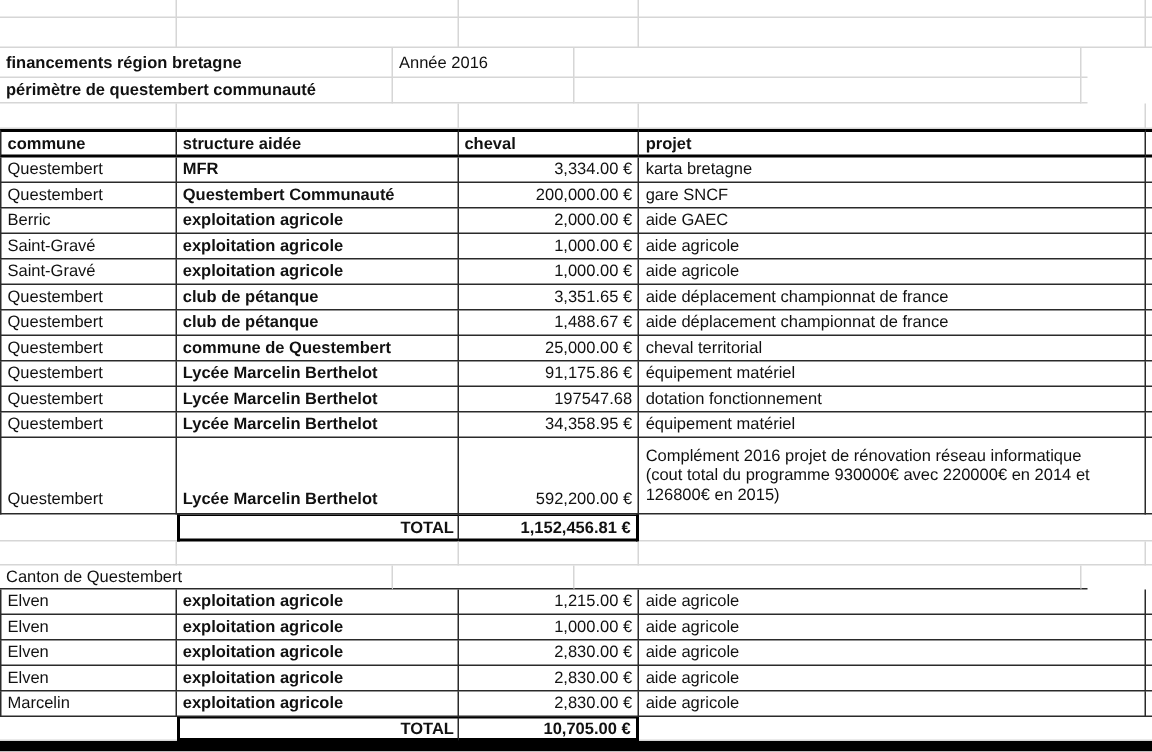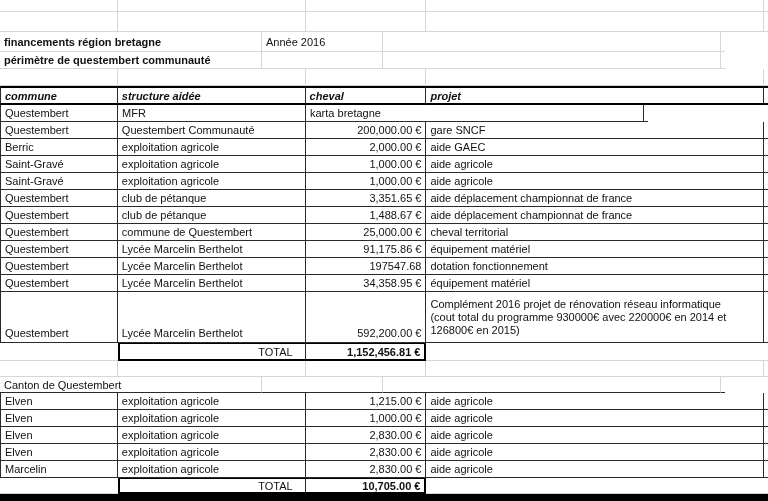--- a/index.html
+++ b/index.html
@@ -15,36 +15,36 @@
     width:768px;height:501px;overflow:hidden;background:#fff;
     font-family:"Liberation Sans",sans-serif;font-size:11px;color:var(--text);
     position:relative;
   }
   .row{display:flex;width:768px;}
   .c{
     overflow:hidden;white-space:nowrap;
     display:flex;align-items:center;
     padding-left:4px;
   }
-  .wA{width:118px;}  .wB{width:188px;}  .wC{width:121px;}
+  .wA{width:118px;}  .wB{width:188px;font-weight:bold;}  .wC{width:121px;}
   .wD{width:338px;}  .wE{width:3px;}    .wAB{width:262px;}
   .h12{height:12px;} .h16{height:16px;} .h17{height:17px;}
   .h18{height:18px;} .h19{height:19px;} .h20{height:20px;}
   .b{font-weight:bold;}
   .num{justify-content:flex-end;padding-right:4px;padding-left:0;}
   .gr{border-right:1px solid var(--grid);}
   .gb{border-bottom:1px solid var(--grid);}
   .br{border-right:1px solid var(--line);}
   .bl{border-left:1px solid var(--line);}
   .bb{border-bottom:1px solid var(--line);}
-  .hdr{border-top:2px solid var(--strong);border-bottom:2px solid var(--strong);font-weight:bold;font-style:italic;}
+  .hdr{border-top:2px solid var(--strong);border-bottom:2px solid var(--strong);font-weight:bold;}
   .tot-a{}
   .tot-b{border-left:2px solid var(--strong);border-right:1px solid var(--line);
          border-top:1px solid var(--strong);border-bottom:2px solid var(--strong);
-         font-weight:normal;justify-content:flex-end;padding-right:12px;}
+         font-weight:bold;justify-content:flex-end;padding-right:2px;}
   .tot-c{border-right:2px solid var(--strong);border-top:1px solid var(--strong);
          border-bottom:2px solid var(--strong);font-weight:bold;}
   .tall{height:51px;}
   .tall .c{align-items:flex-end;padding-bottom:3px;}
   .tall .proj{align-items:center;white-space:normal;line-height:13px;
               padding-top:2px;padding-bottom:2px;padding-right:18px;}
   .bar{height:7px;width:768px;background:var(--bar);}
 </style>
 </head>
 <body>
@@ -93,20 +93,21 @@
     <div class="c wB hdr br">structure aidée</div>
     <div class="c wC hdr br">cheval</div>
     <div class="c wD hdr br">projet</div>
     <div class="c wE hdr"></div>
   </div>
 
   <div>
   <div class="row trow h17">
     <div class="c wA bl br bb cell">Questembert</div>
     <div class="c wB br bb cell">MFR</div>
+    <div class="c wC br bb cell num">3,334.00 €</div>
     <div class="c wD br bb cell proj">karta bretagne</div>
     <div class="c wE bb"></div>
   </div>
 
   <div class="row trow h17">
     <div class="c wA bl br bb cell">Questembert</div>
     <div class="c wB br bb cell">Questembert Communauté</div>
     <div class="c wC br bb cell num">200,000.00 €</div>
     <div class="c wD br bb cell proj">gare SNCF</div>
     <div class="c wE bb"></div>

